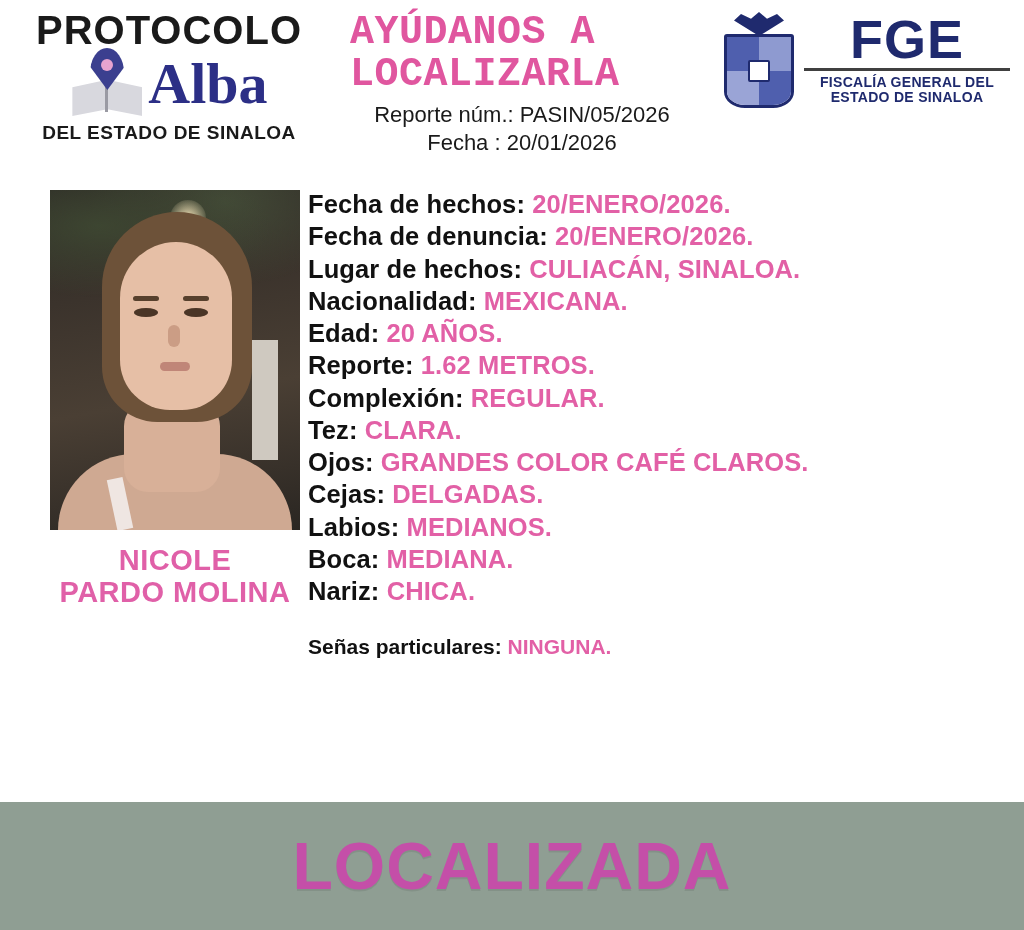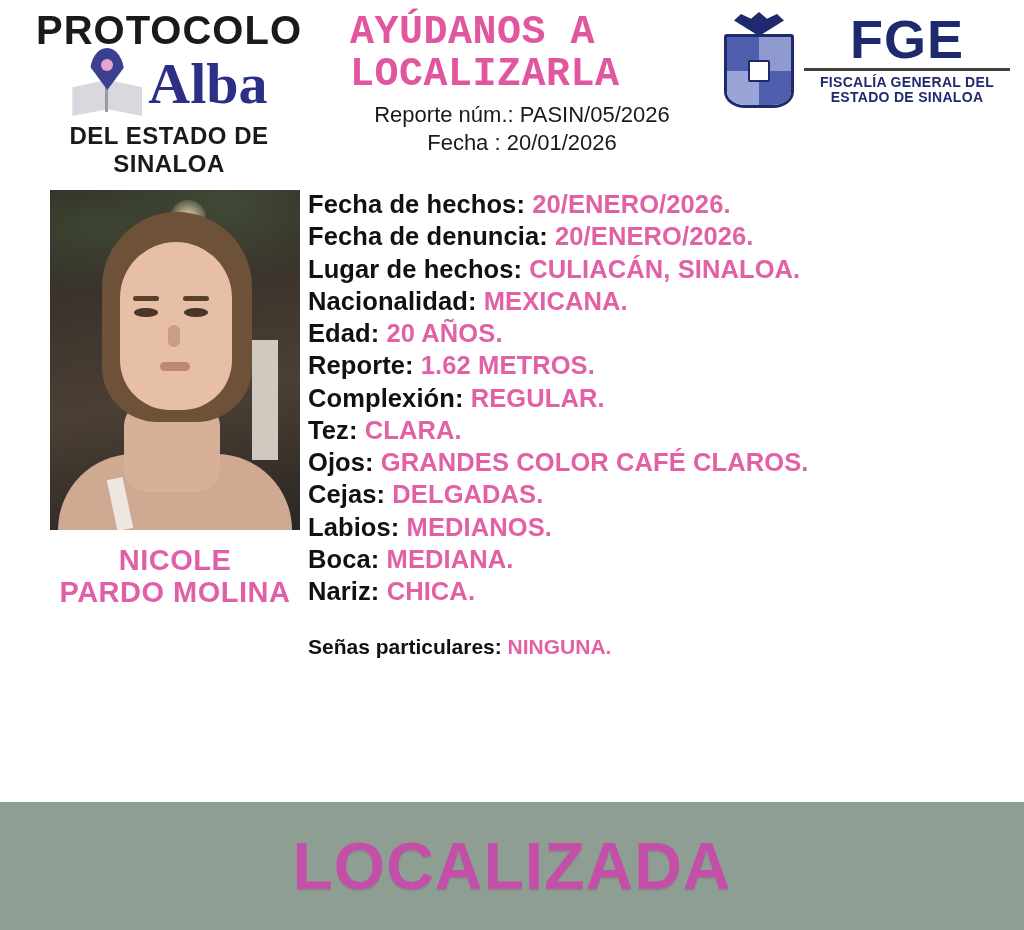--- a/index.html
+++ b/index.html
@@ -94,21 +94,21 @@
   .logo-alba .word-alba {
     font-size: 58px;
     font-weight: bold;
     color: #2c2f86;
     line-height: 0.95;
     margin-left: 4px;
     font-family: "Liberation Serif", serif;
     font-style: normal;
   }
   .logo-alba .word-estado {
-    font-size: 24px;
+    font-size: 19px;
     font-weight: bold;
     color: #1a1a1a;
     letter-spacing: 0.5px;
     margin-top: 2px;
   }
 
   
   .head-center {
     flex: 1 1 auto;
     padding-left: 26px;

